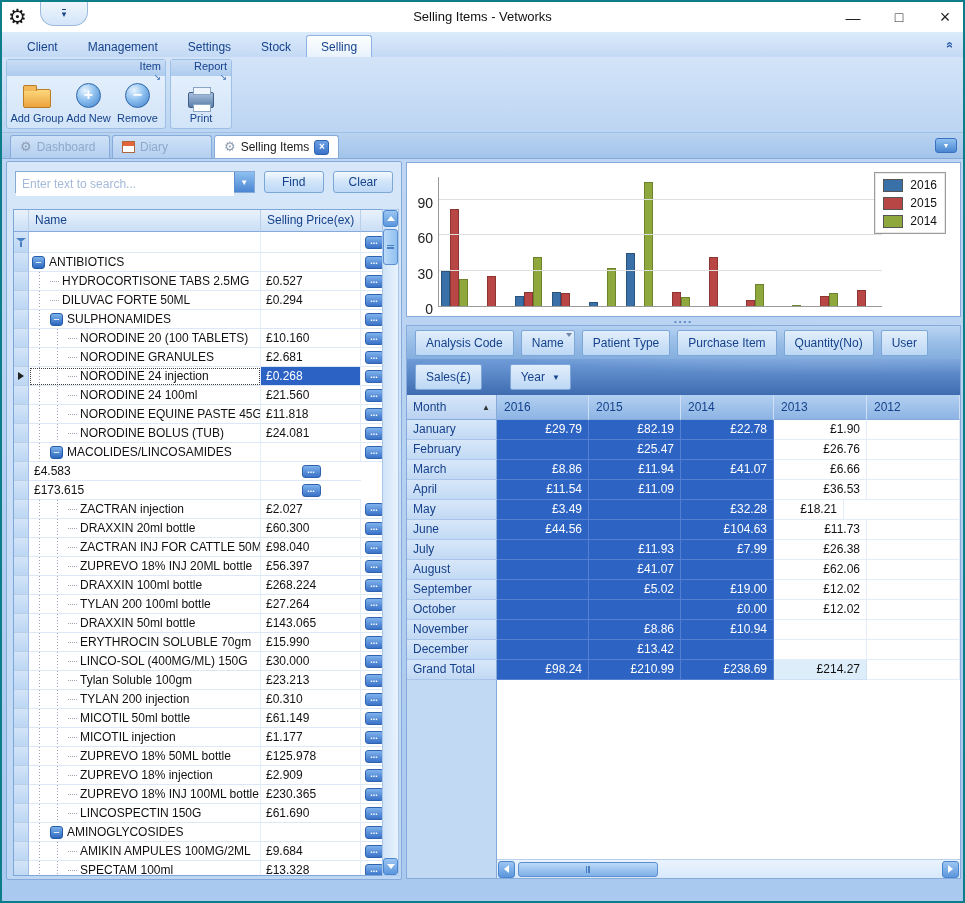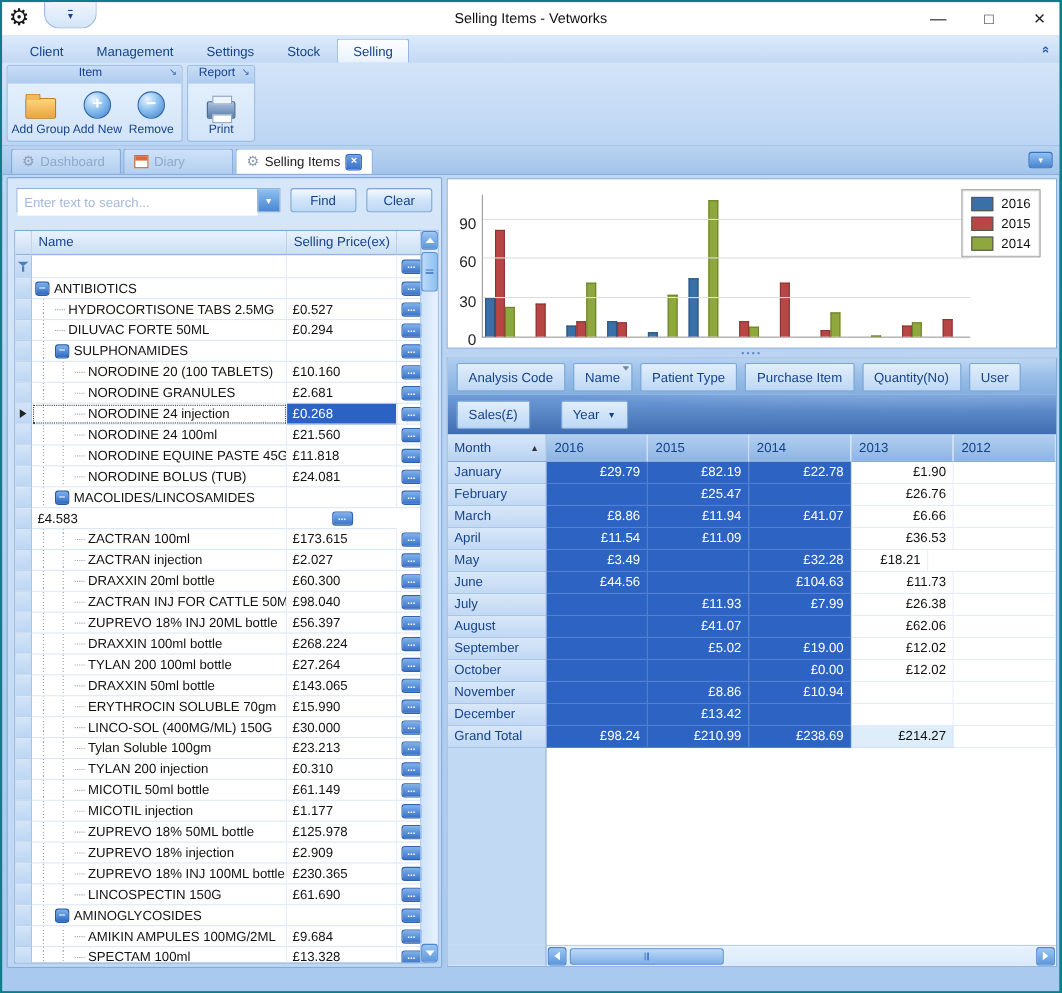--- a/index.html
+++ b/index.html
@@ -19,21 +19,21 @@
   
   .ribbon-tabs { position:absolute; left:0; top:30px; width:961px; height:25px; background:linear-gradient(180deg,#dcebfb,#c3d9f4); }
   .rtabs { position:absolute; left:10px; bottom:0; display:flex; }
   .rtab { padding:4px 14px 3px; color:#15428b; border:1px solid transparent; border-bottom:none; border-radius:3px 3px 0 0; }
   .rtab.active { background:linear-gradient(180deg,#fdfeff,#e8f2fc); border-color:#8db2e3; color:#15428b; }
   .ribbon-collapse { position:absolute; right:10px; top:6px; color:#2b5ba8; font-weight:bold; transform:rotate(-90deg); font-size:12px; }
 
   
   .ribbon { position:absolute; left:0; top:55px; width:961px; height:76px; background:linear-gradient(180deg,#d3e4f8,#bcd5f3); border-bottom:1px solid #9ebfe6; display:flex; padding:2px 0 3px 4px; gap:4px; }
   .rgroup { border:1px solid #9ebfe6; border-radius:3px; display:flex; flex-direction:column; background:linear-gradient(180deg,#e8f2fd,#d2e4f8); overflow:hidden; }
-  .rgroup-cap { height:16px; background:linear-gradient(180deg,#c9ddf5,#aecbee); display:flex; align-items:flex-start; padding:0 4px; color:#15428b; font-size:11px; }
+  .rgroup-cap { height:16px; background:linear-gradient(180deg,#c9ddf5,#aecbee); display:flex; align-items:flex-end; padding:0 4px; color:#15428b; font-size:11px;flex-direction:column; }
   .rgroup-cap .cap { flex:1; text-align:center; }
   .rgroup-cap .launcher { font-size:9px; color:#3a6bb0; }
   .rgroup-body { flex:1; display:flex; align-items:stretch; padding:2px 4px; gap:2px; }
   .bigbtn { width:52px; display:flex; flex-direction:column; align-items:center; padding-top:5px; gap:4px; color:#15428b; font-size:11px; border-radius:3px; }
   .bigbtn .lbl { white-space:nowrap; }
   .icon-folder { width:28px; height:19px; background:linear-gradient(180deg,#fbd77c,#eda33f); border:1px solid #b97d23; border-radius:2px; position:relative; margin-top:6px; }
   .icon-folder::before { content:""; position:absolute; top:-5px; left:-1px; width:12px; height:5px; background:#f3b85a; border:1px solid #b97d23; border-bottom:none; border-radius:2px 2px 0 0; }
   .icon-circle { width:25px; height:25px; border-radius:50%; background:radial-gradient(circle at 35% 28%, #e8f4ff, #8cc0ef 45%, #3f7fcb); border:1px solid #2f66a8; color:#fff; font-size:16px; font-weight:bold; line-height:22px; text-align:center; }
   .icon-printer { width:26px; height:16px; background:linear-gradient(180deg,#a9c0de,#5b7da8); border:1px solid #3f5f8a; border-radius:2px; position:relative; margin-top:9px; }
   .icon-printer::before { content:""; position:absolute; top:-6px; left:4px; width:16px; height:6px; background:#eef4fb; border:1px solid #8aa4c4; }
@@ -400,26 +400,20 @@
             </div>
             <div class="grow">
               <div class="ind"></div>
               <div class="cell pricecell">£4.583</div>
               <div class="dotscell">
                 <span class="dots-btn">...</span>
               </div>
             </div>
             <div class="grow">
               <div class="ind"></div>
-              <div class="cell namecell">
-                <span class="guide"></span>
-                <span class="guide"></span>
-                <span class="conn"></span>
-                <span>ZACTRAN 100ml</span>
-              </div>
               <div class="cell pricecell">£173.615</div>
               <div class="dotscell">
                 <span class="dots-btn">...</span>
               </div>
             </div>
             <div class="grow">
               <div class="ind"></div>
               <div class="cell namecell">
                 <span class="guide"></span>
                 <span class="guide"></span>

